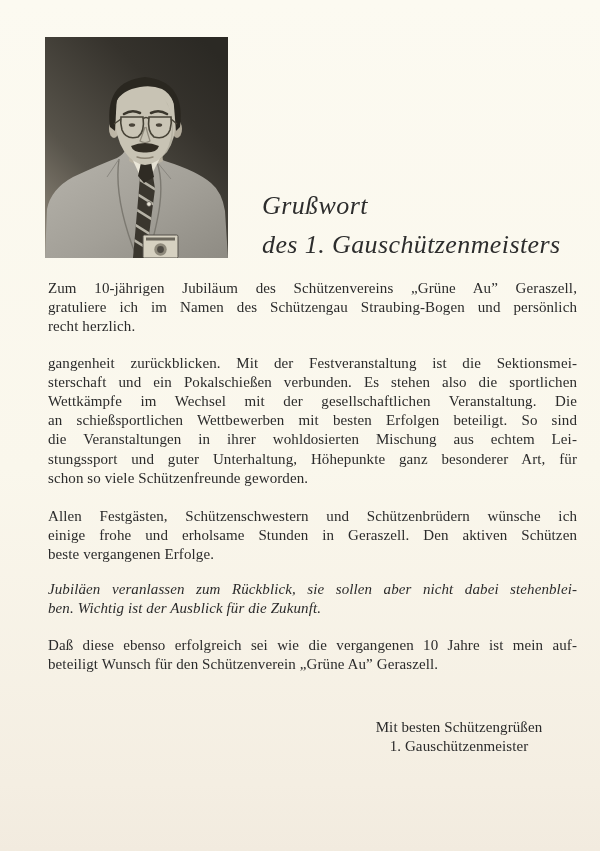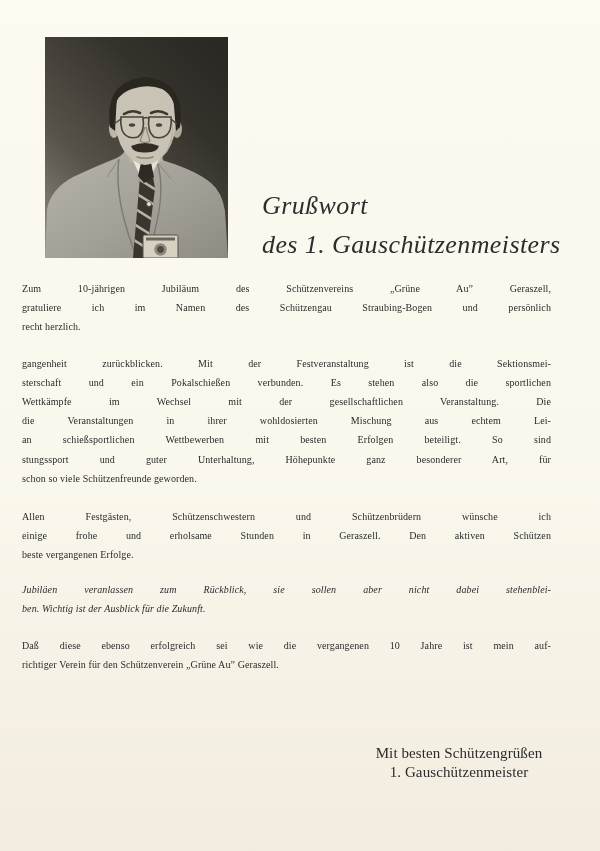--- a/index.html
+++ b/index.html
@@ -23,39 +23,39 @@
   .title {
     position: absolute; left: 262px; top: 186px;
     font-style: italic;
     font-size: 26px;
     line-height: 39px;
     letter-spacing: 0.4px;
     color: #2d2d2d;
     white-space: nowrap;
   }
   .content {
-    position: absolute; left: 22px; top: 279px; width: 529px;
-    font-size: 10px;
+    position: absolute; left: 48px; top: 279px; width: 529px;
+    font-size: 15px;
     line-height: 19.2px;
     letter-spacing: 0.1px;
   }
   .content p { margin: 0; padding: 0; }
   .para-1 { margin-bottom: 17px !important; }
   .para-2 { margin-bottom: 19px !important; }
   .para-3 { margin-bottom: 15px !important; }
   .para-4 { margin-bottom: 18px !important; font-style: italic; }
   .jline {
     display: block;
     text-align: justify;
     text-align-last: justify;
     white-space: normal;
   }
   .jline.last { text-align-last: left; }
   .signature {
-    position: absolute; left: 338px; top: 744px; width: 242px;
+    position: absolute; left: 338px; top: 718px; width: 242px;
     font-size: 15px;
     line-height: 19.2px;
     text-align: center;
     letter-spacing: 0.1px;
   }
 </style>
 </head>
 <body>
 
 <div class="page">
@@ -150,37 +150,37 @@
   <div class="content">
     <p class="para-1">
       <span class="jline">Zum 10-jährigen Jubiläum des Schützenvereins „Grüne Au” Geraszell,</span>
       <span class="jline">gratuliere ich im Namen des Schützengau Straubing-Bogen und persönlich</span>
       <span class="jline last">recht herzlich.</span>
     </p>
     <p class="para-2">
       <span class="jline">gangenheit zurückblicken. Mit der Festveranstaltung ist die Sektionsmei-</span>
       <span class="jline">sterschaft und ein Pokalschießen verbunden. Es stehen also die sportlichen</span>
       <span class="jline">Wettkämpfe im Wechsel mit der gesellschaftlichen Veranstaltung. Die</span>
+      <span class="jline">an schießsportlichen Wettbewerben mit besten Erfolgen beteiligt. So sind</span>
       <span class="jline">die Veranstaltungen in ihrer wohldosierten Mischung aus echtem Lei-</span>
-      <span class="jline">an schießsportlichen Wettbewerben mit besten Erfolgen beteiligt. So sind</span>
       <span class="jline">stungssport und guter Unterhaltung, Höhepunkte ganz besonderer Art, für</span>
       <span class="jline last">schon so viele Schützenfreunde geworden.</span>
     </p>
     <p class="para-3">
       <span class="jline">Allen Festgästen, Schützenschwestern und Schützenbrüdern wünsche ich</span>
       <span class="jline">einige frohe und erholsame Stunden in Geraszell. Den aktiven Schützen</span>
       <span class="jline last">beste vergangenen Erfolge.</span>
     </p>
     <p class="para-4">
       <span class="jline">Jubiläen veranlassen zum Rückblick, sie sollen aber nicht dabei stehenblei-</span>
       <span class="jline last">ben. Wichtig ist der Ausblick für die Zukunft.</span>
     </p>
     <p class="para-5">
       <span class="jline">Daß diese ebenso erfolgreich sei wie die vergangenen 10 Jahre ist mein auf-</span>
-      <span class="jline last">richtiger Verein für den Schützenverein „Grüne Au” Geraszell.</span>
+      <span class="jline last">beteiligt Wunsch für den Schützenverein „Grüne Au” Geraszell.</span>
     </p>
   </div>
 
   <div class="signature">
     <div>Mit besten Schützengrüßen</div>
     <div>1. Gauschützenmeister</div>
   </div>
 
 </div>
 

